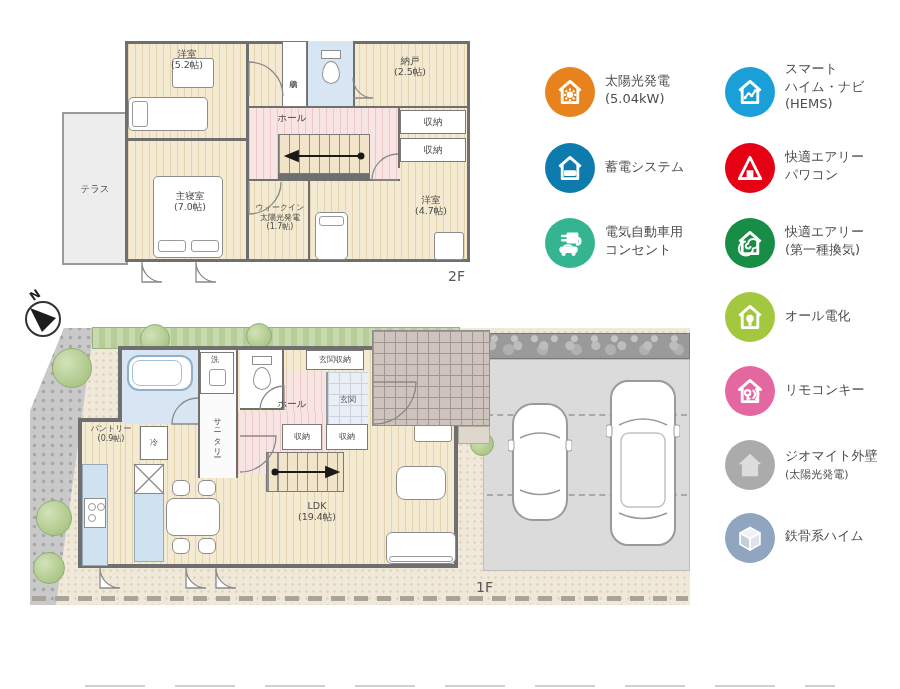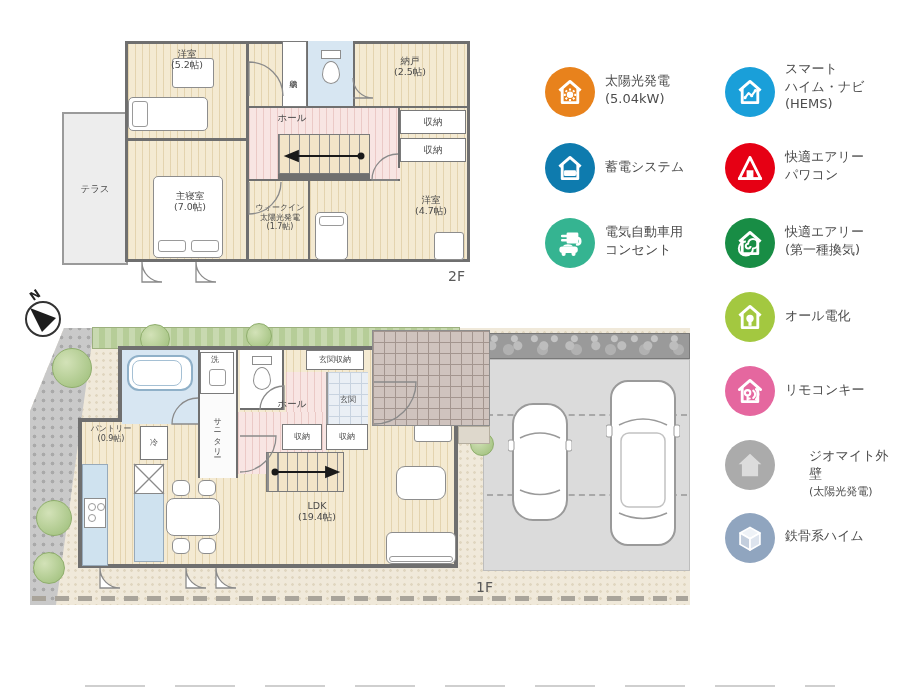--- a/index.html
+++ b/index.html
@@ -369,21 +369,21 @@
     </div>
     <div class="abs feat-label" style="left:785px;top:381px;">
       <span>リモコンキー</span>
     </div>
 
     <div class="abs feat-circle" style="left: 725px; top: 440px; background-color: rgb(171, 171, 171);">
       <svg width="34" height="34" viewBox="0 0 24 24">
         <path d="M12,4 L4,11.4 H6.3 V20 H17.7 V11.4 H20 Z" fill="#dcdcdc"></path>
       </svg>
     </div>
-    <div class="abs feat-label" style="left:785px;top:447px;margin-left:24px;">
+    <div class="abs feat-label" style="left:785px;top:447px;">
       <span>ジオマイト外壁</span><br><span class="feat-sub">(太陽光発電)</span>
     </div>
 
     <div class="abs feat-circle" style="left: 725px; top: 513px; background-color: rgb(144, 165, 191);">
       <svg width="34" height="34" viewBox="0 0 24 24" stroke="#fff" stroke-width="1.2" stroke-linejoin="round">
         <polygon points="12,4.5 19,8.5 12,12.5 5,8.5" fill="#eef2f7"></polygon>
         <polygon points="5,8.5 12,12.5 12,20.5 5,16.5" fill="#c3cedd"></polygon>
         <polygon points="19,8.5 12,12.5 12,20.5 19,16.5" fill="#dde4ee"></polygon>
       </svg>
     </div>

